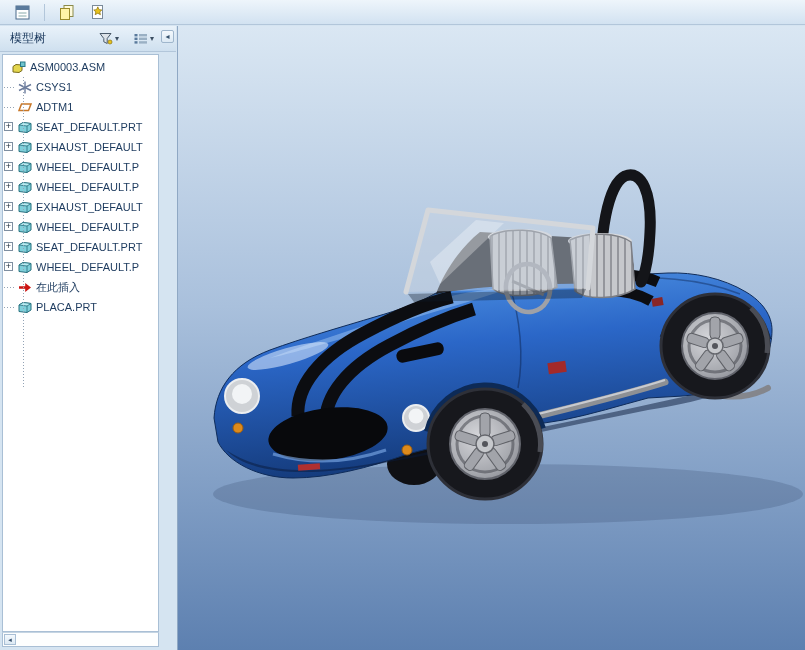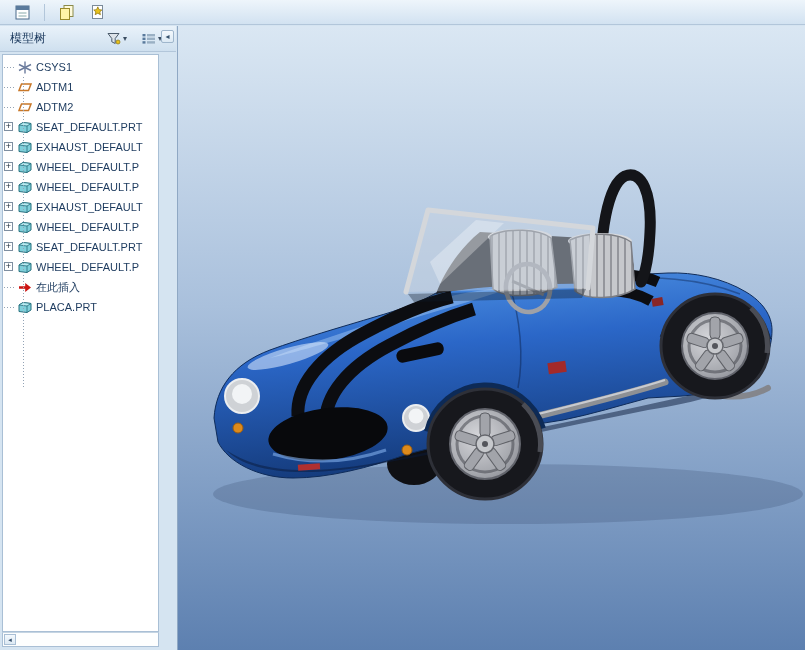--- a/index.html
+++ b/index.html
@@ -14,21 +14,21 @@
           border-bottom:1px solid var(--accent-border,#b2c6da);
           display:flex;align-items:center;gap:8px;padding-left:10px;}
   .tb-btn{width:22px;height:21px;display:flex;align-items:center;justify-content:center;
           border:1px solid transparent;border-radius:2px;}
   .tb-sep{width:1px;height:17px;background:#b2c6da;margin:0 2px;}
 
   
   .tree-header{position:absolute;left:0;top:26px;width:176px;height:26px;box-sizing:border-box;
                background:linear-gradient(#e9f2fa,#cfe0ef);
                border-bottom:1px solid var(--accent-border,#b2c6da);
-               display:flex;align-items:center;padding:0 4px 0 10px;}
+               display:flex;align-items:center;padding:0 12px 0 10px;}
   .tree-title{flex:1;font-size:12px;color:var(--tree-text,#1c3a5e);}
   .hdr-btn{display:flex;align-items:center;gap:2px;padding:1px 3px;border:1px solid transparent;border-radius:2px;margin-right:6px;}
   .chev{font-size:8px;color:#3c4e62;line-height:8px;}
 
   
   .left-chrome{position:absolute;left:0;top:52px;width:176px;bottom:0;background:var(--chrome-bg,#d5e4f1);}
   .sash-btn{position:absolute;left:161px;top:30px;width:13px;height:13px;box-sizing:border-box;
             background:linear-gradient(#f4f9fd,#dcE9f4);border:1px solid #9fb6cc;border-radius:2px;
             display:flex;align-items:center;justify-content:center;font-size:8px;color:#35506c;line-height:8px;}
 
@@ -148,40 +148,40 @@
 
   <div class="left-chrome"></div>
   <div class="sash-btn">
     <span>◂</span>
   </div>
 
   <div class="tree-box">
     <div class="tree-rows">
       <div class="vline"></div>
 
+    <div class="trow lvl0">
+
+    <svg class="ticon" width="14" height="13">
+      <use href="#ic-assembly" xlink:href="#ic-assembly"></use>
+    </svg>
+    <span class="tlabel">ASM0003.ASM</span>
+  </div>
         <div class="trow lvl1">
     <span class="expander stub"></span>
     <svg class="ticon" width="14" height="13">
       <use href="#ic-csys" xlink:href="#ic-csys"></use>
     </svg>
     <span class="tlabel">CSYS1</span>
   </div>
         <div class="trow lvl1">
     <span class="expander stub"></span>
     <svg class="ticon" width="14" height="13">
       <use href="#ic-datum" xlink:href="#ic-datum"></use>
     </svg>
     <span class="tlabel">ADTM1</span>
-  </div>
-        <div class="trow lvl1">
-    <span class="expander stub"></span>
-    <svg class="ticon" width="14" height="13">
-      <use href="#ic-datum" xlink:href="#ic-datum"></use>
-    </svg>
-    <span class="tlabel">ADTM2</span>
   </div>
         <div class="trow lvl1">
     <span class="expander plus"></span>
     <svg class="ticon" width="14" height="13">
       <use href="#ic-part" xlink:href="#ic-part"></use>
     </svg>
     <span class="tlabel">SEAT_DEFAULT.PRT</span>
   </div>
         <div class="trow lvl1">
     <span class="expander plus"></span>

